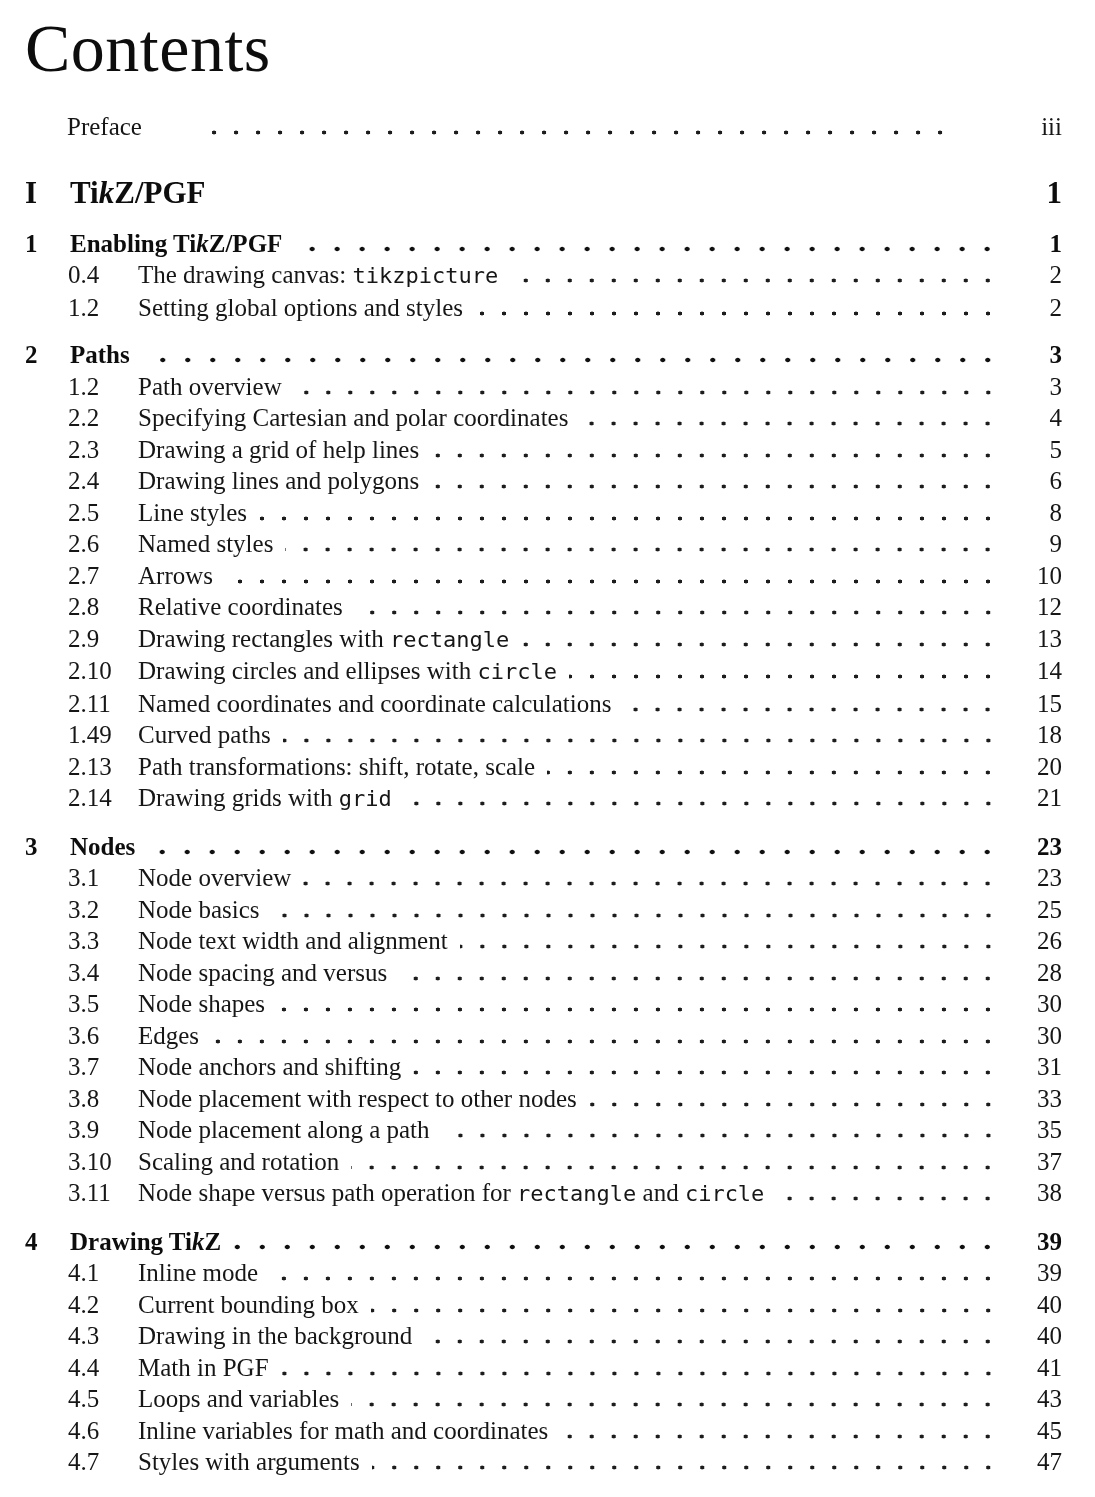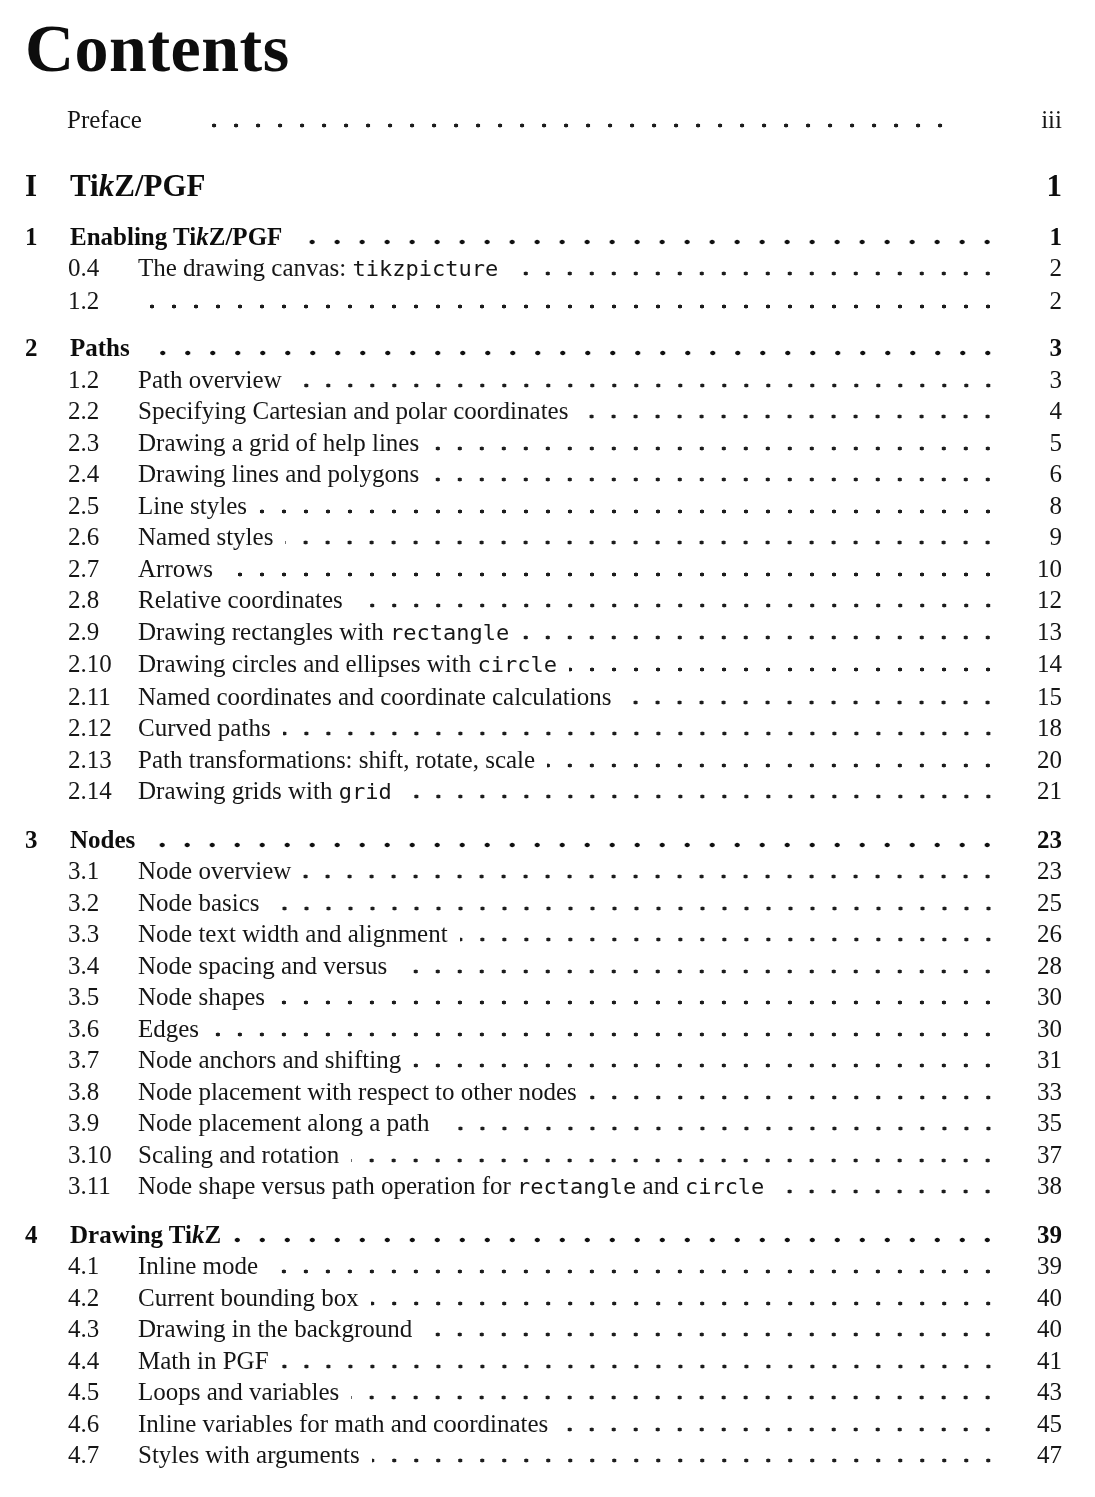--- a/index.html
+++ b/index.html
@@ -16,21 +16,21 @@
   }
   .doc-page {
     box-sizing: border-box;
     width: 1095px;
     height: 1497px;
     padding: 0 33px 0 25px;
   }
   h1.contents-title {
     font-size: 68px;
     line-height: 72px;
-    font-weight: bold;
+    font-weight: normal;
     letter-spacing: 0.5px;
     color: #0d0d0d;
     margin: 12px 0 0 0;
   }
   #toc {
     display: flex;
     flex-direction: column;
   }
   .row {
     display: flex;
@@ -51,21 +51,21 @@
     background-repeat: repeat-x;
     background-position: right bottom;
   }
   .spacer { flex: 1 1 auto; }
   .page-num {
     flex: none;
     min-width: 53px;
     text-align: right;
   }
   
-  .row.preface { margin-top: 20px; padding-left: 42px; gap: 48px; }
+  .row.preface { margin-top: 27px; padding-left: 42px; gap: 48px; }
   .row.part {
     margin-top: 31px;
     font-size: 31px;
     line-height: 38px;
     font-weight: bold;
     color: #0d0d0d;
   }
   .row.part .num { width: 45px; }
   .row.chapter {
     margin-top: 16px;
@@ -113,20 +113,21 @@
         <span class="page-num">1</span>
       </div>
       <div class="row section">
         <span class="num">0.4</span>
         <span class="title"><span>The drawing canvas: </span><span class="seg-mono">tikzpicture</span></span>
         <div class="leader"></div>
         <span class="page-num">2</span>
       </div>
       <div class="row section">
         <span class="num">1.2</span>
+        <span class="title"><span>Setting global options and styles</span></span>
         <div class="leader"></div>
         <span class="page-num">2</span>
       </div>
       <div class="row chapter">
         <span class="num">2</span>
         <span class="title"><span>Paths</span></span>
         <div class="leader"></div>
         <span class="page-num">3</span>
       </div>
       <div class="row section">
@@ -189,21 +190,21 @@
         <div class="leader"></div>
         <span class="page-num">14</span>
       </div>
       <div class="row section">
         <span class="num">2.11</span>
         <span class="title"><span>Named coordinates and coordinate calculations</span></span>
         <div class="leader"></div>
         <span class="page-num">15</span>
       </div>
       <div class="row section">
-        <span class="num">2.12</span>
+        <span class="num">1.49</span>
         <span class="title"><span>Curved paths</span></span>
         <div class="leader"></div>
         <span class="page-num">18</span>
       </div>
       <div class="row section">
         <span class="num">2.13</span>
         <span class="title"><span>Path transformations: shift, rotate, scale</span></span>
         <div class="leader"></div>
         <span class="page-num">20</span>
       </div>

